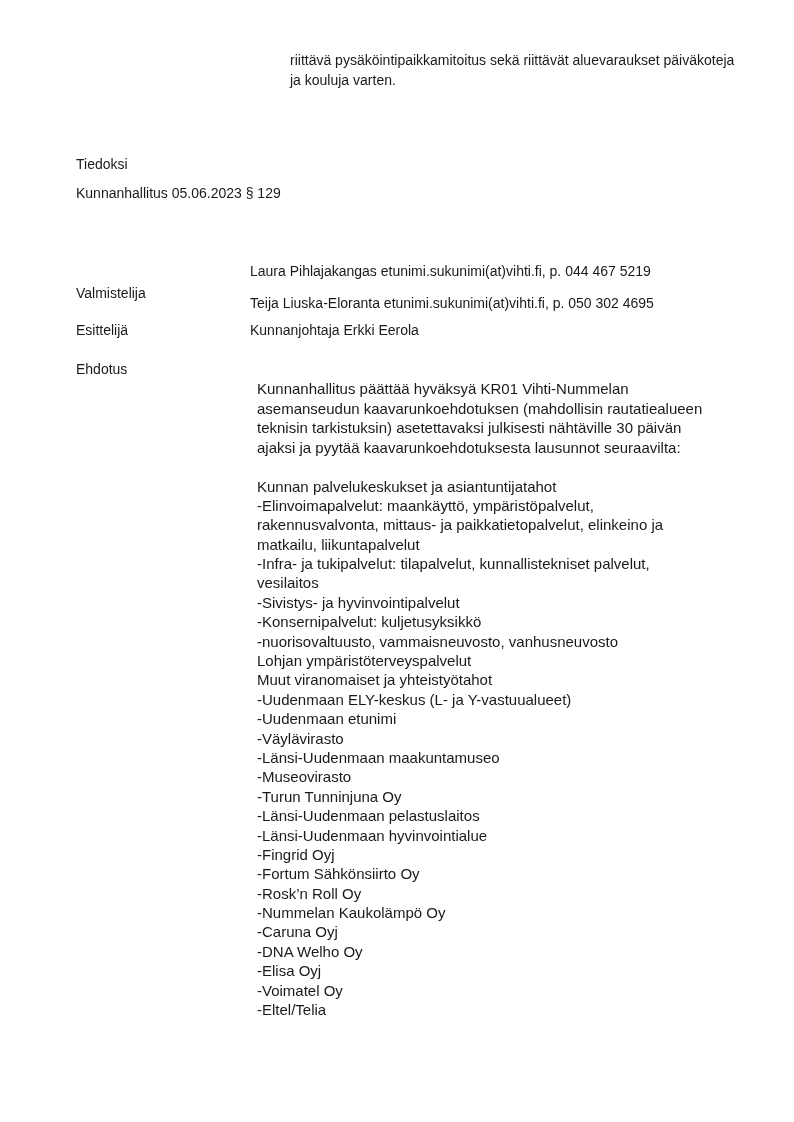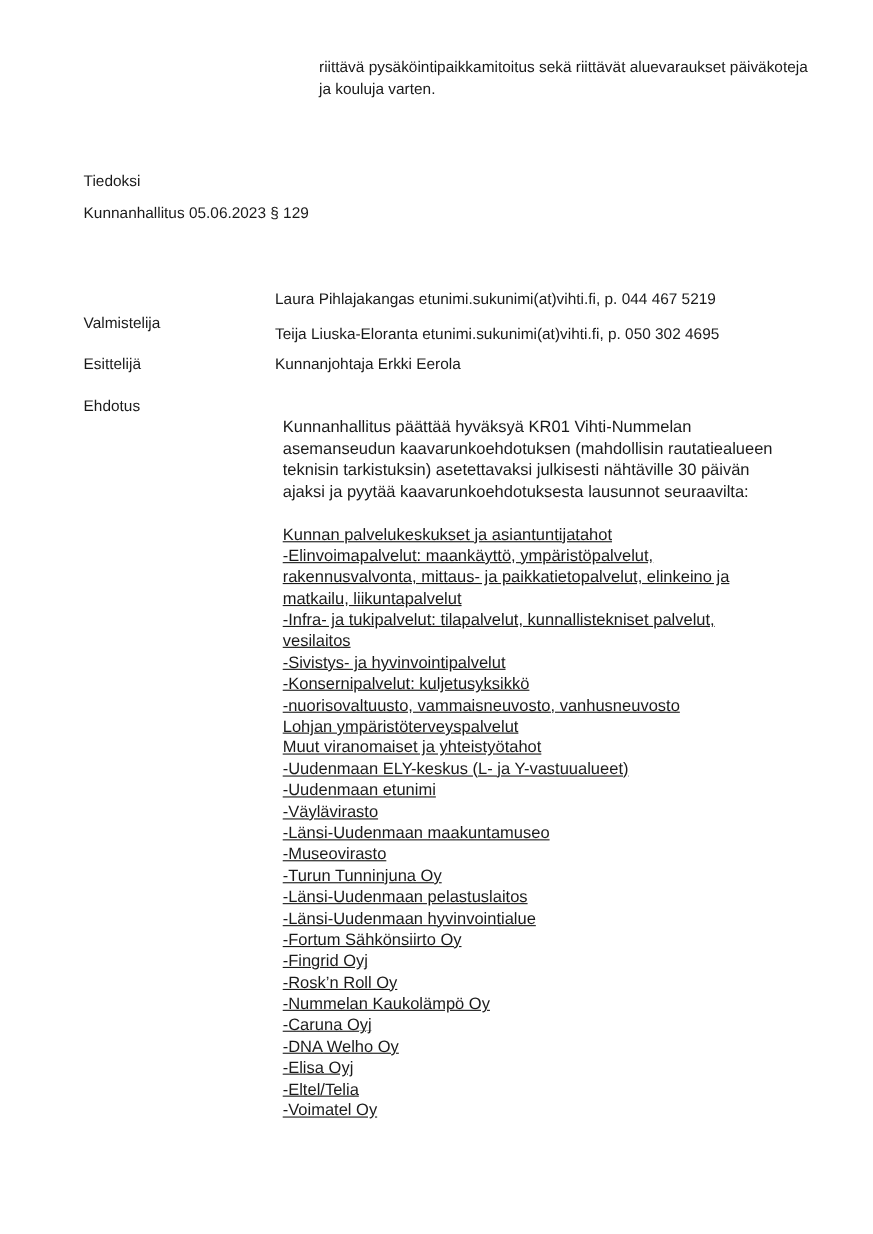--- a/index.html
+++ b/index.html
@@ -49,21 +49,20 @@
       height: 19.5px;
       line-height: 19.5px;
     }
     .proposal .gap {
       height: 19.5px;
     }
     .list-line {
       display: block;
       height: 19.4px;
       line-height: 19.4px;
-      text-decoration: underline;
     }
   </style>
 </head>
 <body>
 
 <div class="abs intro">
   <span class="line">riittävä pysäköintipaikkamitoitus sekä riittävät aluevaraukset päiväkoteja</span>
   <span class="line">ja kouluja varten.</span>
 </div>
 
@@ -98,23 +97,23 @@
     <span class="list-line">Lohjan ympäristöterveyspalvelut</span>
     <span class="list-line">Muut viranomaiset ja yhteistyötahot</span>
     <span class="list-line">-Uudenmaan ELY-keskus (L- ja Y-vastuualueet)</span>
     <span class="list-line">-Uudenmaan etunimi</span>
     <span class="list-line">-Väylävirasto</span>
     <span class="list-line">-Länsi-Uudenmaan maakuntamuseo</span>
     <span class="list-line">-Museovirasto</span>
     <span class="list-line">-Turun Tunninjuna Oy</span>
     <span class="list-line">-Länsi-Uudenmaan pelastuslaitos</span>
     <span class="list-line">-Länsi-Uudenmaan hyvinvointialue</span>
+    <span class="list-line">-Fingrid Oyj</span>
     <span class="list-line">-Fortum Sähkönsiirto Oy</span>
-    <span class="list-line">-Fingrid Oyj</span>
     <span class="list-line">-Rosk’n Roll Oy</span>
     <span class="list-line">-Nummelan Kaukolämpö Oy</span>
     <span class="list-line">-Caruna Oyj</span>
     <span class="list-line">-DNA Welho Oy</span>
     <span class="list-line">-Elisa Oyj</span>
+    <span class="list-line">-Voimatel Oy</span>
     <span class="list-line">-Eltel/Telia</span>
-    <span class="list-line">-Voimatel Oy</span>
   </div>
 </div>
 
 </body></html>

